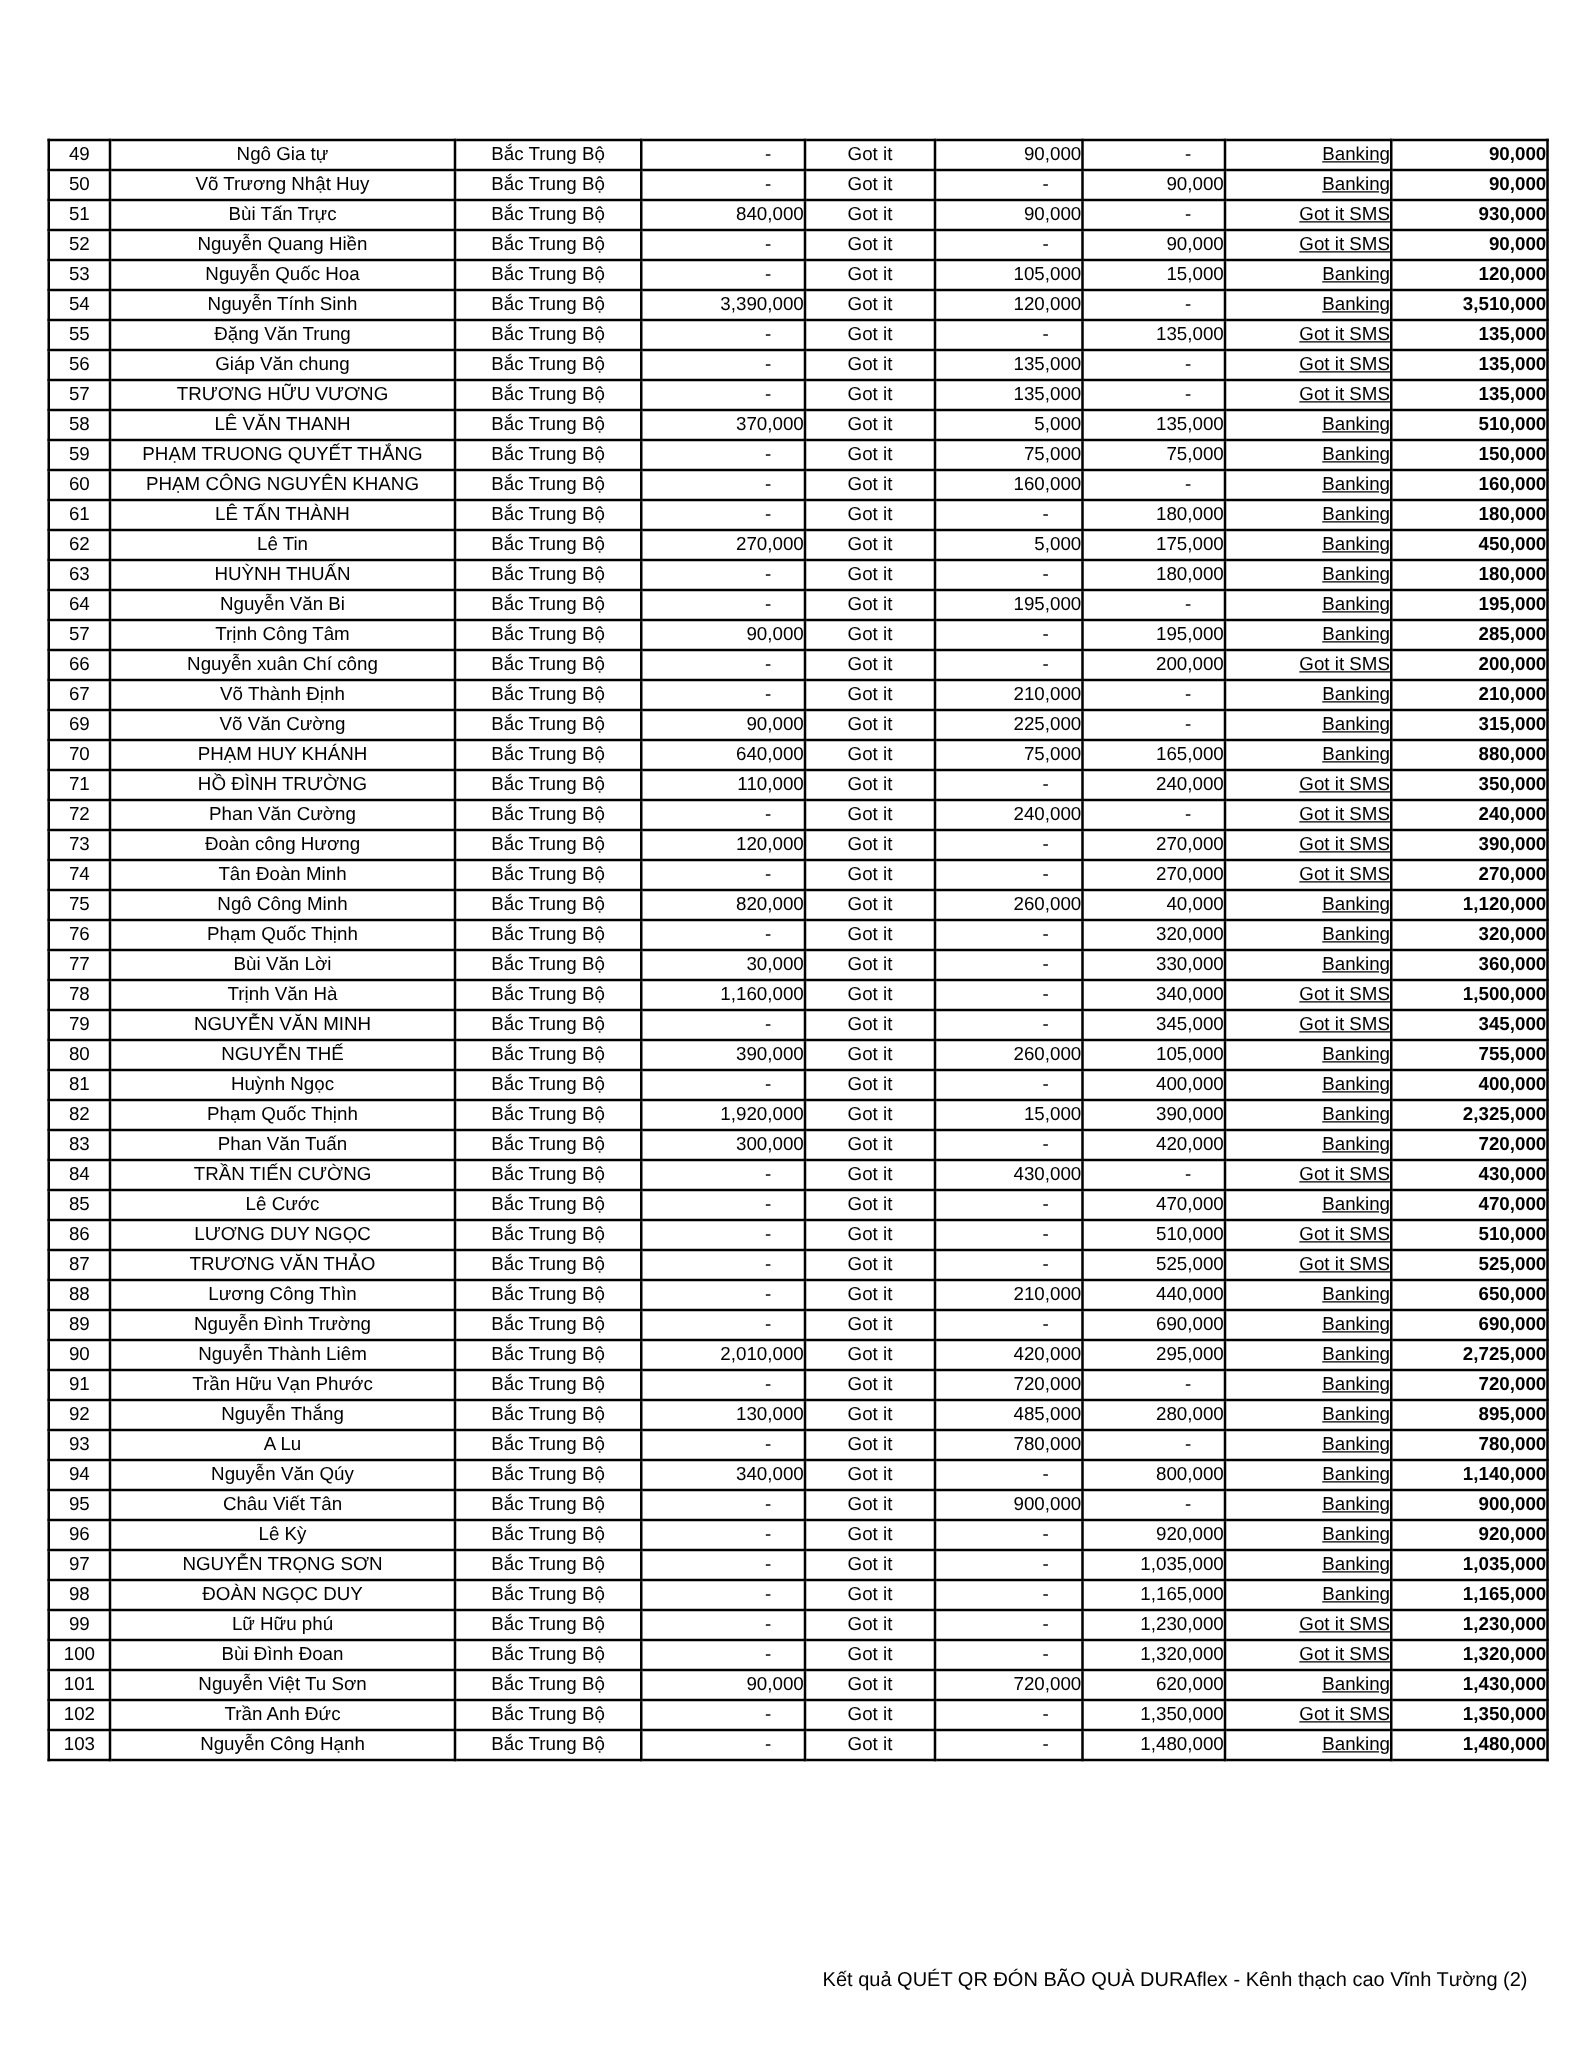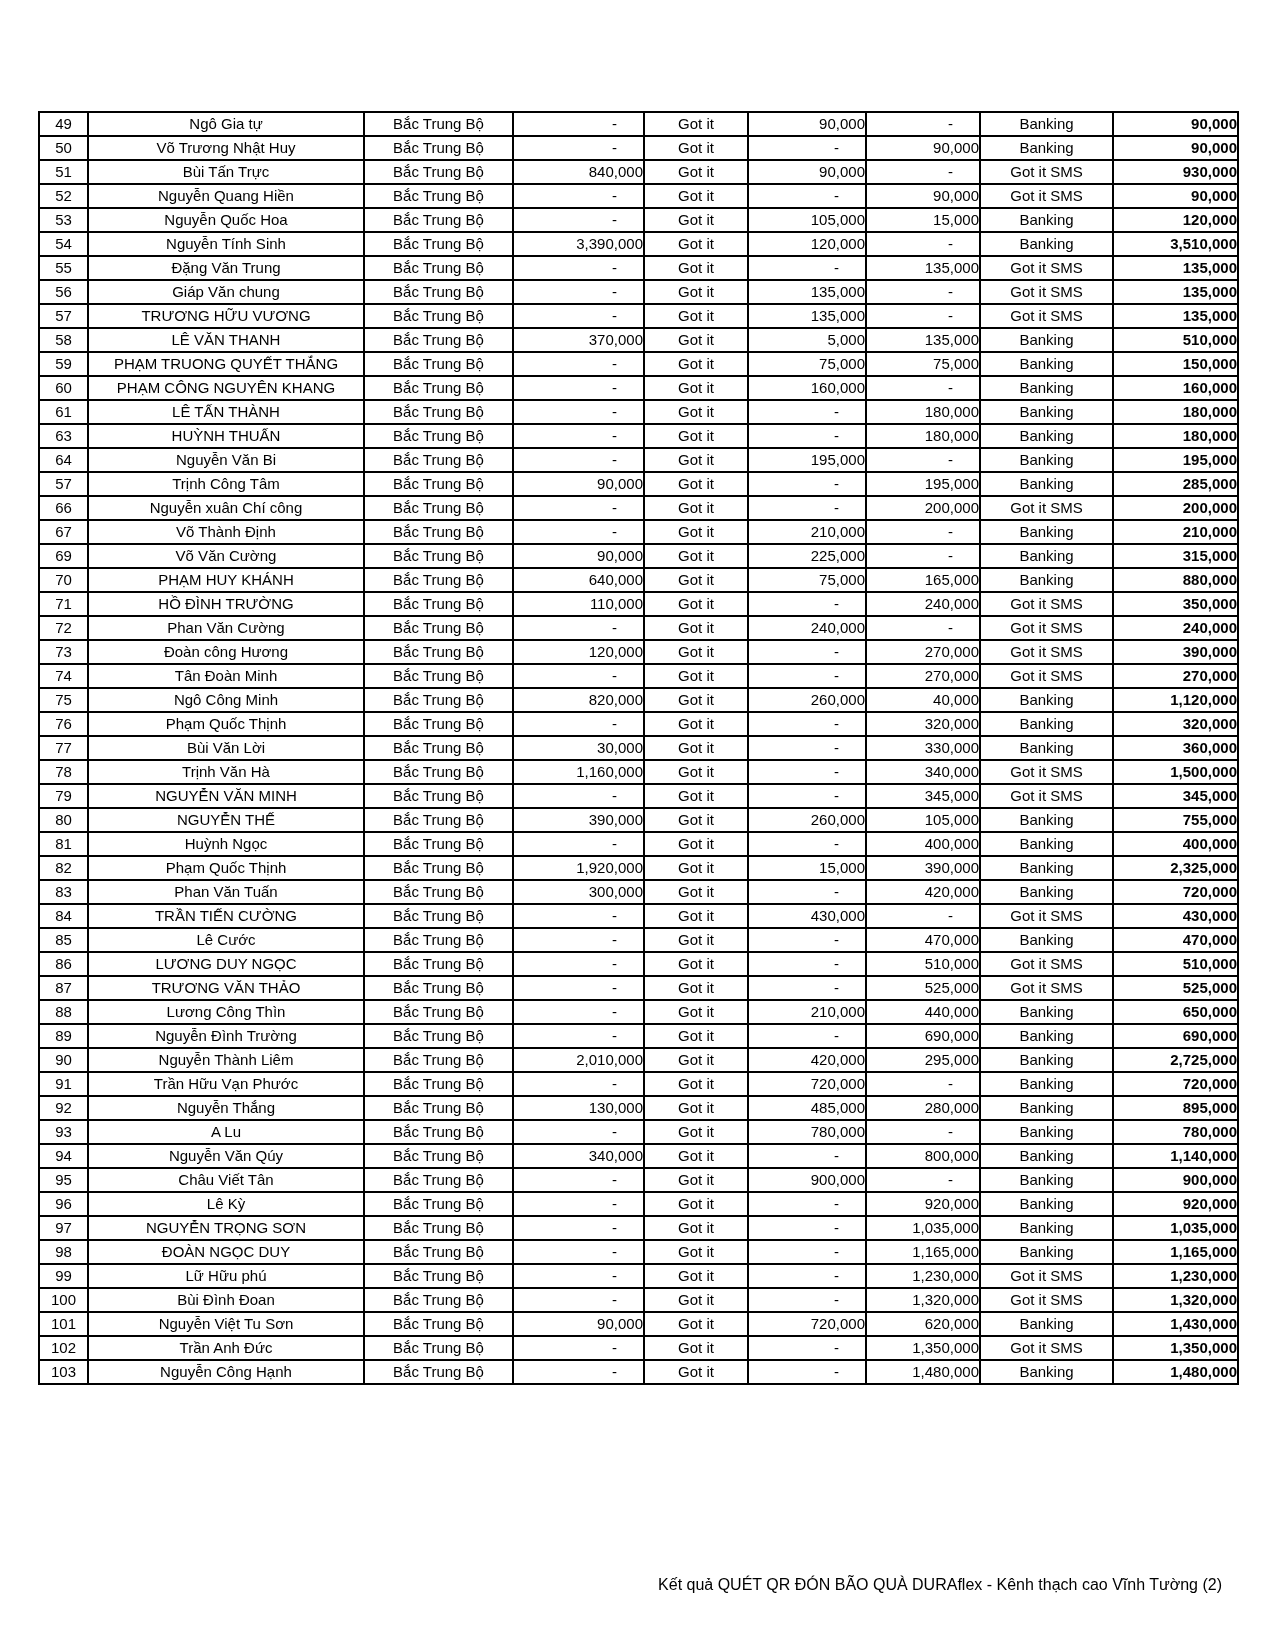--- a/index.html
+++ b/index.html
@@ -25,21 +25,21 @@
     height:22px;
     font-size:15px;
     line-height:22px;
     padding:0;
     white-space:nowrap;
     overflow:hidden;
   }
   td.c{text-align:center;}
   td.num{text-align:right;padding-right:9px;}
   td.num.dash{padding-right:26px;}
-  td.method{text-align:center;padding-left:6px;}
+  td.method{text-align:right;padding-left:6px;text-decoration:underline;}
   td.total{text-align:right;padding-right:9px;font-weight:bold;}
   .footer-caption{
     position:absolute;
     top:1576px;
     right:53px;
     font-size:16px;
     color:#000;
     white-space:nowrap;
   }
 </style>
@@ -198,20 +198,31 @@
           <td class="c">LÊ TẤN THÀNH</td>
           <td class="c">Bắc Trung Bộ</td>
           <td class="num dash">-</td>
           <td class="c">Got it</td>
           <td class="num dash">-</td>
           <td class="num">180,000</td>
           <td class="method">Banking</td>
           <td class="total">180,000</td>
         </tr>
         <tr>
+          <td class="c">62</td>
+          <td class="c">Lê Tin</td>
+          <td class="c">Bắc Trung Bộ</td>
+          <td class="num">270,000</td>
+          <td class="c">Got it</td>
+          <td class="num">5,000</td>
+          <td class="num">175,000</td>
+          <td class="method">Banking</td>
+          <td class="total">450,000</td>
+        </tr>
+        <tr>
           <td class="c">63</td>
           <td class="c">HUỲNH THUẤN</td>
           <td class="c">Bắc Trung Bộ</td>
           <td class="num dash">-</td>
           <td class="c">Got it</td>
           <td class="num dash">-</td>
           <td class="num">180,000</td>
           <td class="method">Banking</td>
           <td class="total">180,000</td>
         </tr>

